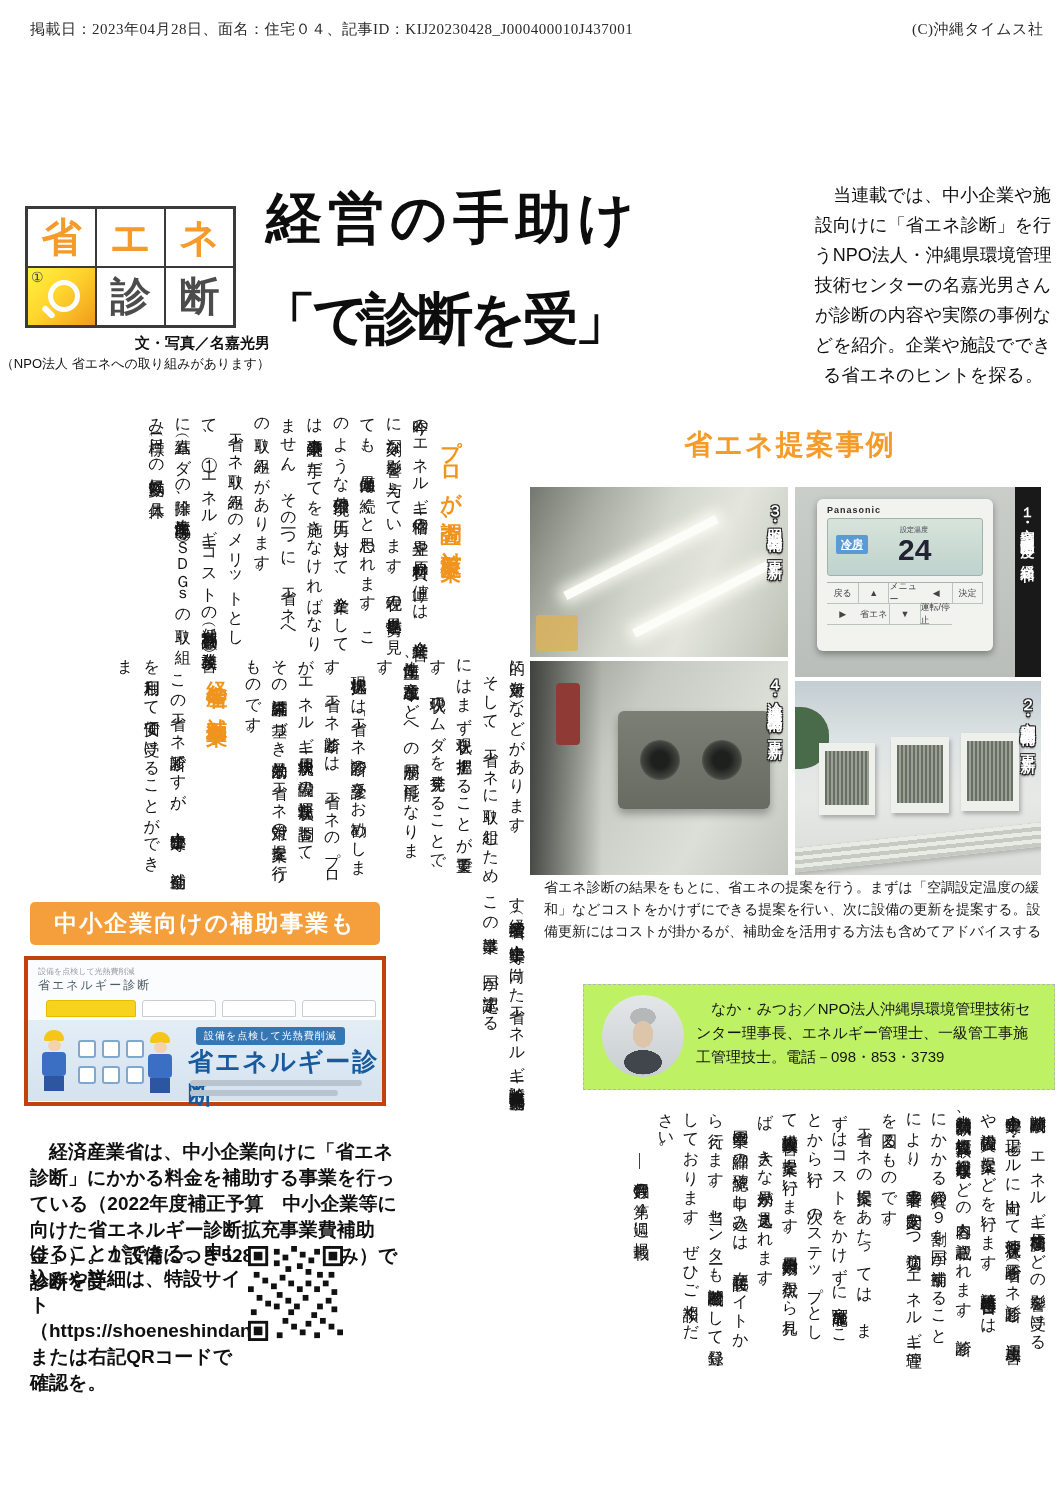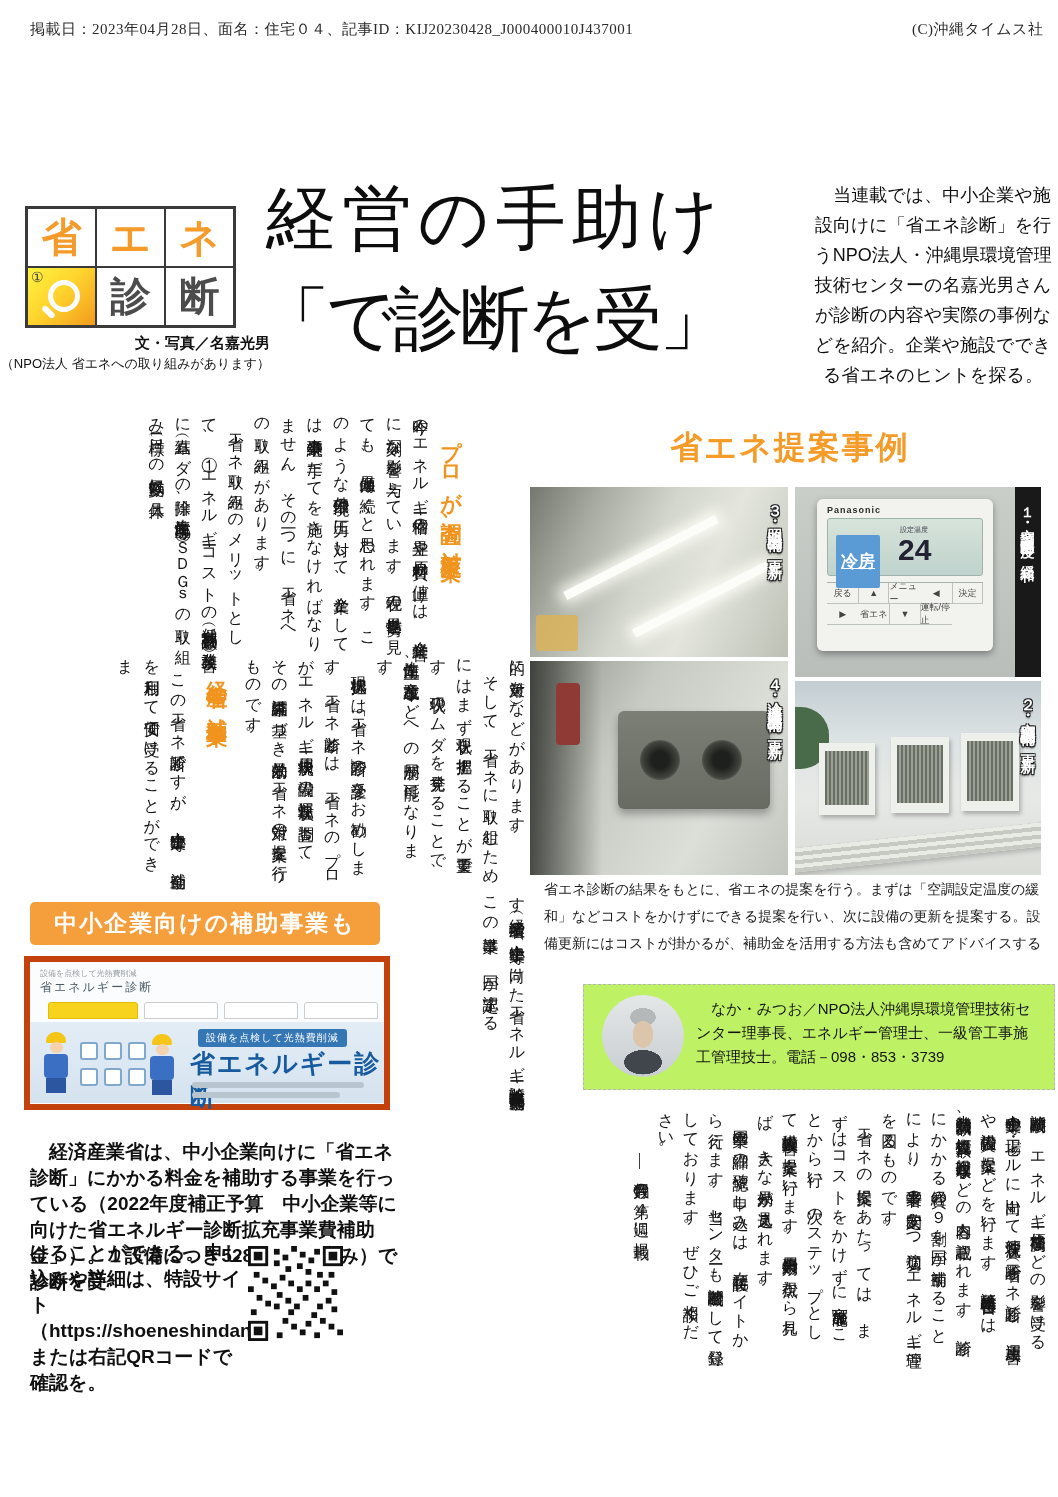--- a/index.html
+++ b/index.html
@@ -20,22 +20,22 @@
   .lcell.search{background:linear-gradient(135deg,#fff23f 0%,#ffd52e 45%,#f29b1d 100%);position:relative;}
   .badge1{position:absolute;left:3px;top:1px;font-size:14px;color:#444;font-weight:normal;}
   .mag{position:absolute;left:20px;top:12px;width:22px;height:22px;border:5px solid #fff;border-radius:50%;}
   .mag::after{content:"";position:absolute;left:-12px;top:24px;width:15px;height:6px;background:#fff;
               border-radius:3px;transform:rotate(45deg);}
   .credit{position:absolute;left:0;width:270px;text-align:right;color:#111;}
   .credit.c1{top:334px;font-weight:bold;font-size:15px;}
   .credit.c2{top:355px;font-size:13px;}
 
   
-  .title{position:absolute;left:266px;top:168px;font-family:"Liberation Serif",serif;font-weight:normal;
-         color:#0d0d0d;font-size:70px;line-height:101px;letter-spacing:6px;font-feature-settings:"palt" 1;}
+  .title{position:absolute;left:266px;top:168px;font-family:"Liberation Serif",serif;font-weight:bold;
+         color:#0d0d0d;font-size:56px;line-height:101px;letter-spacing:6px;font-feature-settings:"palt" 1;}
   .title .t2{letter-spacing:-4px;margin-left:-6px;}
 
   
   .lead{position:absolute;left:812px;top:180px;width:242px;font-size:18px;line-height:30px;color:#101010;text-align:center;}
   .lead p{margin:0;text-indent:1em;}
 
   
   .vtext{position:absolute;writing-mode:vertical-rl;text-orientation:mixed;
          font-family:"Liberation Serif",serif;font-size:16px;line-height:1.65;
          letter-spacing:1px;color:#151515;}
@@ -45,21 +45,21 @@
             font-size:21px;letter-spacing:3px;text-indent:.8em;margin-left:10px;}
   .sec-head.mid{margin:0 6px 0 8px;}
   .v1{left:8px;top:407px;width:460px;height:238px;}
   .v2{left:8px;top:648px;width:522px;height:231px;}
   .v3{left:393px;top:886px;width:137px;height:233px;}
   .vbottom{left:398px;top:1102px;width:652px;height:241px;line-height:1.55;}
   .vbottom .sign{text-indent:3.2em;}
 
   
   .cases-h{position:absolute;left:560px;top:426px;width:460px;text-align:center;
-           font-size:32px;font-weight:bold;color:#f59b28;letter-spacing:2px;}
+           font-size:28px;font-weight:bold;color:#f59b28;letter-spacing:2px;}
   .photo{position:absolute;overflow:hidden;}
   .ph3{left:530px;top:487px;width:258px;height:170px;
        background:linear-gradient(115deg,#73776f 0%,#a8aca2 22%,#d3d6cc 45%,#e4e6de 65%,#bcc0b4 100%);}
   .ph1{left:795px;top:487px;width:246px;height:190px;background:linear-gradient(#c9cec9,#b9beba);}
   .ph4{left:530px;top:661px;width:258px;height:214px;
        background:linear-gradient(120deg,#8d9188 0%,#c7cac2 35%,#dcded8 70%,#c2c4be 100%);}
   .ph2{left:795px;top:681px;width:246px;height:194px;
        background:linear-gradient(#c3cdd2 0%,#dde3e4 30%,#e7e9e6 60%,#dadcd8 100%);}
   .vlabel{position:absolute;writing-mode:vertical-rl;font-weight:bold;color:#fff;
           font-size:15px;letter-spacing:3px;}
@@ -69,21 +69,21 @@
   .lightbar{position:absolute;width:170px;height:9px;background:#fcfdf8;
             box-shadow:0 0 14px 5px rgba(255,255,248,.85);transform:rotate(-27deg);}
   .warmblob{position:absolute;left:6px;bottom:6px;width:42px;height:36px;background:#d9b35a;opacity:.85;border-radius:3px;}
 
   .panel{position:absolute;left:22px;top:12px;width:176px;height:152px;background:#f2f3ef;
          border-radius:6px;box-shadow:0 3px 7px rgba(0,0,0,.35);padding:6px 10px;box-sizing:border-box;}
   .brand{font-weight:bold;font-size:9px;color:#2b2b2b;letter-spacing:1px;}
   .screen{margin-top:3px;height:56px;background:linear-gradient(#d7e4da,#bfd2cd);
           border:1px solid #9fb3ab;border-radius:3px;position:relative;}
   .mode{position:absolute;left:8px;top:16px;background:#5b9bd5;color:#fff;font-weight:bold;
-        font-size:17px;padding:15px 5px;border-radius:2px;text-decoration:underline;}
+        font-size:11px;padding:2px 5px;border-radius:2px;text-decoration:underline;}
   .displabel{position:absolute;left:72px;top:6px;font-size:7px;color:#445;}
   .temp{position:absolute;left:70px;top:14px;font-weight:bold;font-size:30px;color:#223;}
   .btns{margin-top:6px;display:grid;grid-template-columns:1fr 1fr 1fr 1fr 1fr;grid-auto-rows:21px;
         border-top:1px solid #a9b2ae;}
   .btn{display:flex;align-items:center;justify-content:center;font-size:9px;color:#444;
        border-bottom:1px solid #bcc3bf;}
   .btn.mcol{border-left:1px solid #bcc3bf;border-right:1px solid #bcc3bf;}
   .strip{position:absolute;right:0;top:0;width:26px;height:100%;background:#191919;
          display:flex;justify-content:center;}
   .strip .vlabel{position:static;font-size:14px;padding-top:10px;}
@@ -97,38 +97,38 @@
        background:radial-gradient(circle,#1e201d 30%,#3f423c 62%,#565a52 72%);}
   .fan.f1{left:22px;} .fan.f2{left:84px;}
 
   .greens{position:absolute;left:0;top:26px;width:34px;height:62px;background:#4a6b4a;border-radius:0 28px 28px 0;}
   .acunit{position:absolute;background:#eef0ec;box-shadow:2px 3px 4px rgba(0,0,0,.25);}
   .acunit::before{content:"";position:absolute;left:6px;top:8px;right:6px;bottom:10px;
                   background:repeating-linear-gradient(90deg,#6a6f66 0 2px,#9aa094 2px 4px);}
   .pipes{position:absolute;left:-8px;bottom:16px;width:110%;height:24px;transform:rotate(-6deg);
          background:repeating-linear-gradient(0deg,#c6cac3 0 4px,#e9ebe5 4px 8px);box-shadow:0 3px 5px rgba(0,0,0,.2);}
 
-  .caption{position:absolute;left:544px;top:876px;width:508px;font-size:14px;line-height:27px;color:#1c1c1c;}
+  .caption{position:absolute;left:544px;top:876px;width:508px;font-size:14px;line-height:22px;color:#1c1c1c;}
   .caption p{margin:0;}
 
   
   .profile{position:absolute;left:583px;top:984px;width:470px;height:104px;border:1px dashed #b5b5b5;background:#bef264;}
   .portrait{position:absolute;left:18px;top:10px;width:82px;height:82px;border-radius:50%;
             background:
              radial-gradient(ellipse 34px 22px at 50% 82%,#41464d 55%,transparent 56%),
              radial-gradient(ellipse 17px 22px at 50% 48%,#dcc5ab 60%,transparent 61%),
              radial-gradient(ellipse 21px 15px at 50% 27%,#b4b8b8 60%,transparent 61%),
              linear-gradient(#e3e7e8,#c9ced1);}
   .profile p{position:absolute;left:112px;right:12px;top:12px;margin:0;font-size:15px;line-height:24px;
              color:#141414;text-indent:1em;}
 
   
   .banner{position:absolute;left:30px;top:902px;width:350px;height:43px;background:#f59f3c;border-radius:5px;
           color:#fff;font-weight:bold;font-size:23px;letter-spacing:2px;display:flex;align-items:center;justify-content:center;}
-  .siteshot{position:absolute;left:24px;top:956px;width:354px;height:142px;background:#fbfcfd;border:6px solid #c2410c;}
+  .siteshot{position:absolute;left:24px;top:956px;width:354px;height:142px;background:#fbfcfd;border:4px solid #c2410c;}
   .stagline{position:absolute;left:10px;top:6px;font-size:8px;color:#9aa0a6;}
   .sname{position:absolute;left:10px;top:17px;font-size:12px;color:#4a5a66;letter-spacing:2px;}
   .tabs{position:absolute;right:6px;top:40px;display:flex;gap:6px;}
   .tab{width:72px;height:15px;background:#fff;border:1px solid #ccc;border-radius:3px 3px 0 0;}
   .tab.active{width:88px;background:#f7d31e;border-color:#e3bd00;}
   .sbanner{position:absolute;left:0;top:60px;width:100%;height:81px;background:linear-gradient(#e3edf6,#d5e3ef);}
   .sbadge{position:absolute;left:168px;top:7px;background:#3577b5;color:#fff;font-size:10px;
           padding:2px 8px;border-radius:3px;letter-spacing:1px;}
   .stitle{position:absolute;left:160px;top:25px;font-size:25px;font-weight:bold;color:#175a9e;letter-spacing:2px;}
   .sbar{position:absolute;height:6px;background:#b9c5ce;border-radius:3px;}

